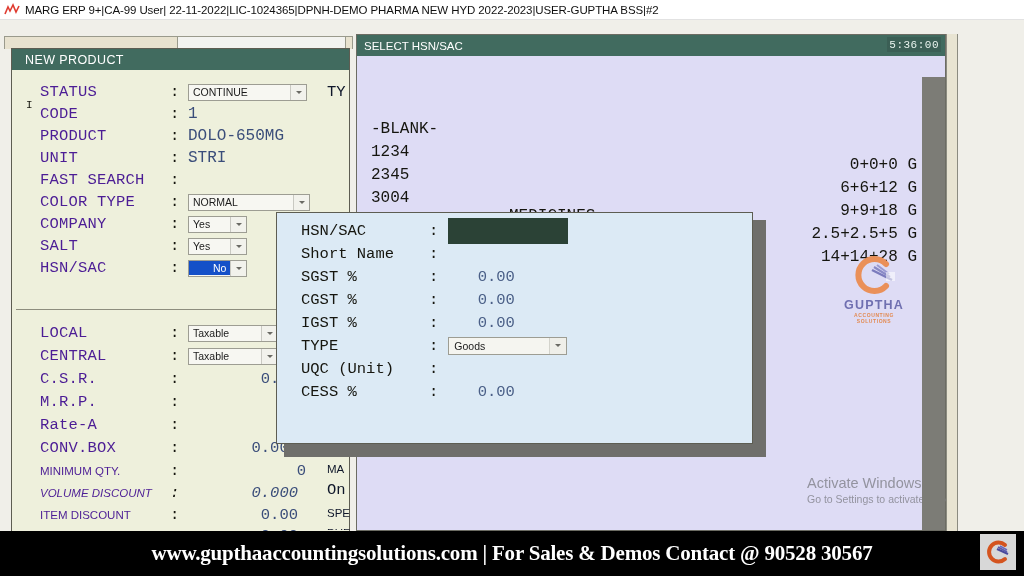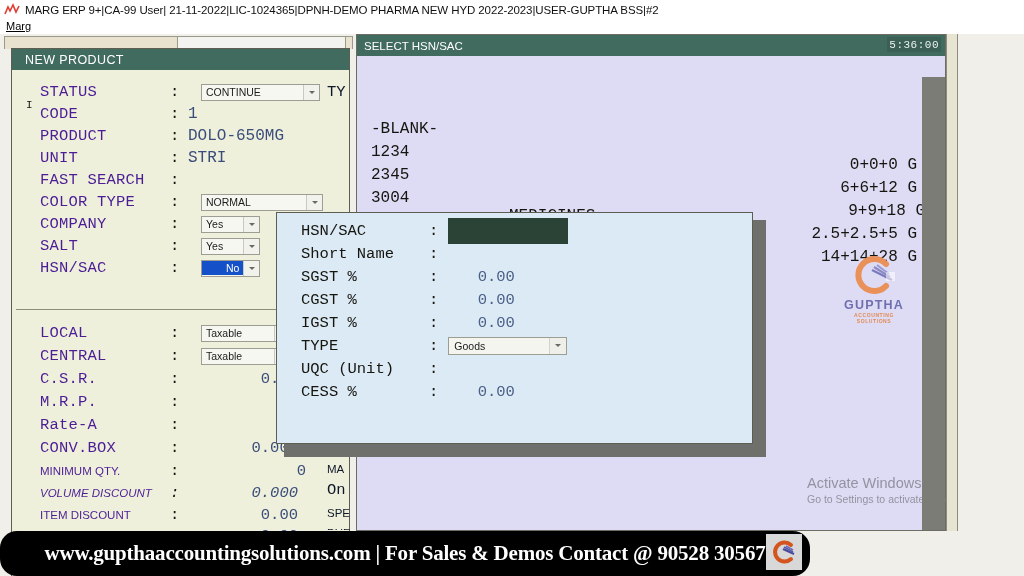--- a/index.html
+++ b/index.html
@@ -93,21 +93,21 @@
   .fval.num2{
     width:124px;text-align:right;margin-left:0;display:inline-block;font-size:15.5px;
   }
 
   
   .combo{
     position:relative;height:17px;background:#f7f7f2;
     border:1px solid #9d9d93;box-sizing:border-box;
     display:inline-flex;align-items:center;
     font-size:10.5px;color:#1b1b1b;padding-left:4px;
-    margin-left:19px;
+    margin-left:6px;
   }
   .combo .arrow{
     position:absolute;right:0;top:0;width:15px;height:15px;
     border-left:1px solid #c9c9c2;background:#f2f2ec;
     display:flex;align-items:center;justify-content:center;
   }
   .combo .arrow:after{
     content:"";border-left:3px solid transparent;border-right:3px solid transparent;
     border-top:3px solid #6a6a64;display:block;
   }
@@ -236,22 +236,22 @@
     border-left:1px solid #d3d3cc;background:#efefe9;
     display:flex;align-items:center;justify-content:center;
   }
   .dcombo .arrow:after{
     content:"";border-left:3px solid transparent;border-right:3px solid transparent;
     border-top:3px solid #6a6a64;display:block;
   }
 
   
   .banner{
-    position:absolute;left:0;top:531px;width:810px;height:45px;
-    background:#000000;display:flex;align-items:center;justify-content:center;border-radius:17px;
+    position:absolute;left:0;top:531px;width:1024px;height:45px;
+    background:#000000;display:flex;align-items:center;justify-content:center;
   }
   .banner-text{
     font-family:"Liberation Serif", serif;font-weight:bold;
     font-size:21px;color:#ffffff;letter-spacing:-.2px;white-space:nowrap;
   }
   .banner-logo{
     position:absolute;right:8px;top:3px;width:36px;height:36px;
     background:#d8d8d8;display:flex;align-items:center;justify-content:center;
   }
 </style>
@@ -259,26 +259,23 @@
 <body>
 
 <div id="root">
 
   <div class="titlebar">
     <span class="tb-icon">
       <svg width="16" height="14" viewBox="0 0 16 14">
         <path d="M1 11 L4 4 L6 8 L9 2 L12 9 L15 3" stroke="#e03c31" stroke-width="1.6" fill="none"></path>
       </svg>
     </span>
-    <span class="tb-text">MARG ERP 9+|CA-99 User| 21-11-2022|LIC-1024365|DPNH-DEMO PHARMA NEW HYD 2022-2023|USER-GUPTHA BSS|#2</span>
+    <span class="tb-text">MARG ERP 9+|CA-99 User| 22-11-2022|LIC-1024365|DPNH-DEMO PHARMA NEW HYD 2022-2023|USER-GUPTHA BSS|#2</span>
   </div>
 
-  <div class="menubar">
-    <span class="menu-item"><u>Marg</u></span>
-  </div>
 
   <div class="client">
 
     <div class="appframe"></div>
 
     <div class="tabstrip"></div>
     <div class="tabstrip2"></div>
 
     <div class="newproduct">
       <div class="np-title">NEW PRODUCT</div>
@@ -447,21 +444,21 @@
       <div class="lrow" style="top:46px;">
         <span class="code">-BLANK-</span>
         <span class="name"></span>
         <span class="rate">0+0+0 G</span>
       </div>
       <div class="lrow" style="top:69px;">
         <span class="code">1234</span>
         <span class="name"></span>
         <span class="rate">6+6+12 G</span>
       </div>
-      <div class="lrow" style="top:92px;padding-left:8px;">
+      <div class="lrow" style="top:92px;">
         <span class="code">2345</span>
         <span class="name"></span>
         <span class="rate">9+9+18 G</span>
       </div>
       <div class="lrow" style="top:115px;">
         <span class="code">3004</span>
         <span class="name">MEDICINES</span>
         <span class="rate">2.5+2.5+5 G</span>
       </div>
       <div class="lrow" style="top:138px;">

